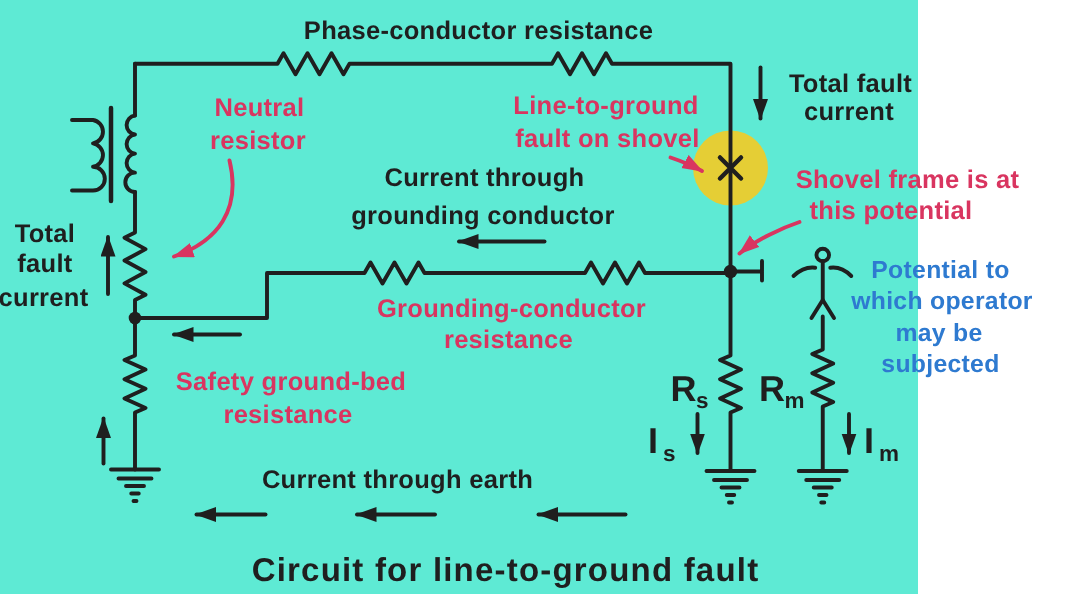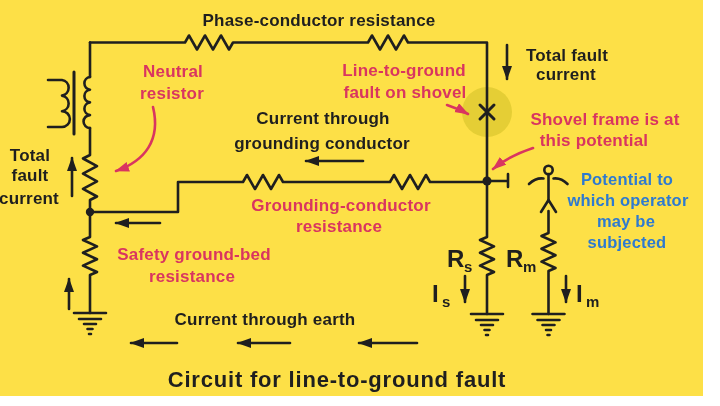--- a/index.html
+++ b/index.html
@@ -1,21 +1,21 @@
 <!DOCTYPE html>
 <html><head>
 <meta charset="utf-8">
 <style>
   html,body { margin:0; padding:0; }
   body {
     width:720px; height:406px; overflow:hidden;
     background:#ffffff;
     font-family:"Liberation Sans", sans-serif;
   }
-  .stage { position:relative; width:703px; height:406px; background:#fde047; }
+  .stage { position:relative; width:612px; height:406px; background:#5eead4; }
   .bottom-strip { position:absolute; left:0; bottom:0; width:720px; height:10px; background:#ffffff; }
   svg { position:absolute; left:0; top:0; }
 
   
   .w  { stroke:#1f1f1f; stroke-width:2.6; fill:none; stroke-linecap:round; stroke-linejoin:round; }
   .w3 { stroke:#1f1f1f; stroke-width:3;   fill:none; stroke-linecap:round; stroke-linejoin:round; }
   .pink { stroke:#d93560; stroke-width:2.6; fill:none; stroke-linecap:round; stroke-linejoin:round; }
 
   text { font-family:"Liberation Sans", sans-serif; font-weight:bold; }
   .t-black { fill:#1f1f1f; font-size:17px; letter-spacing:0.2px; }

